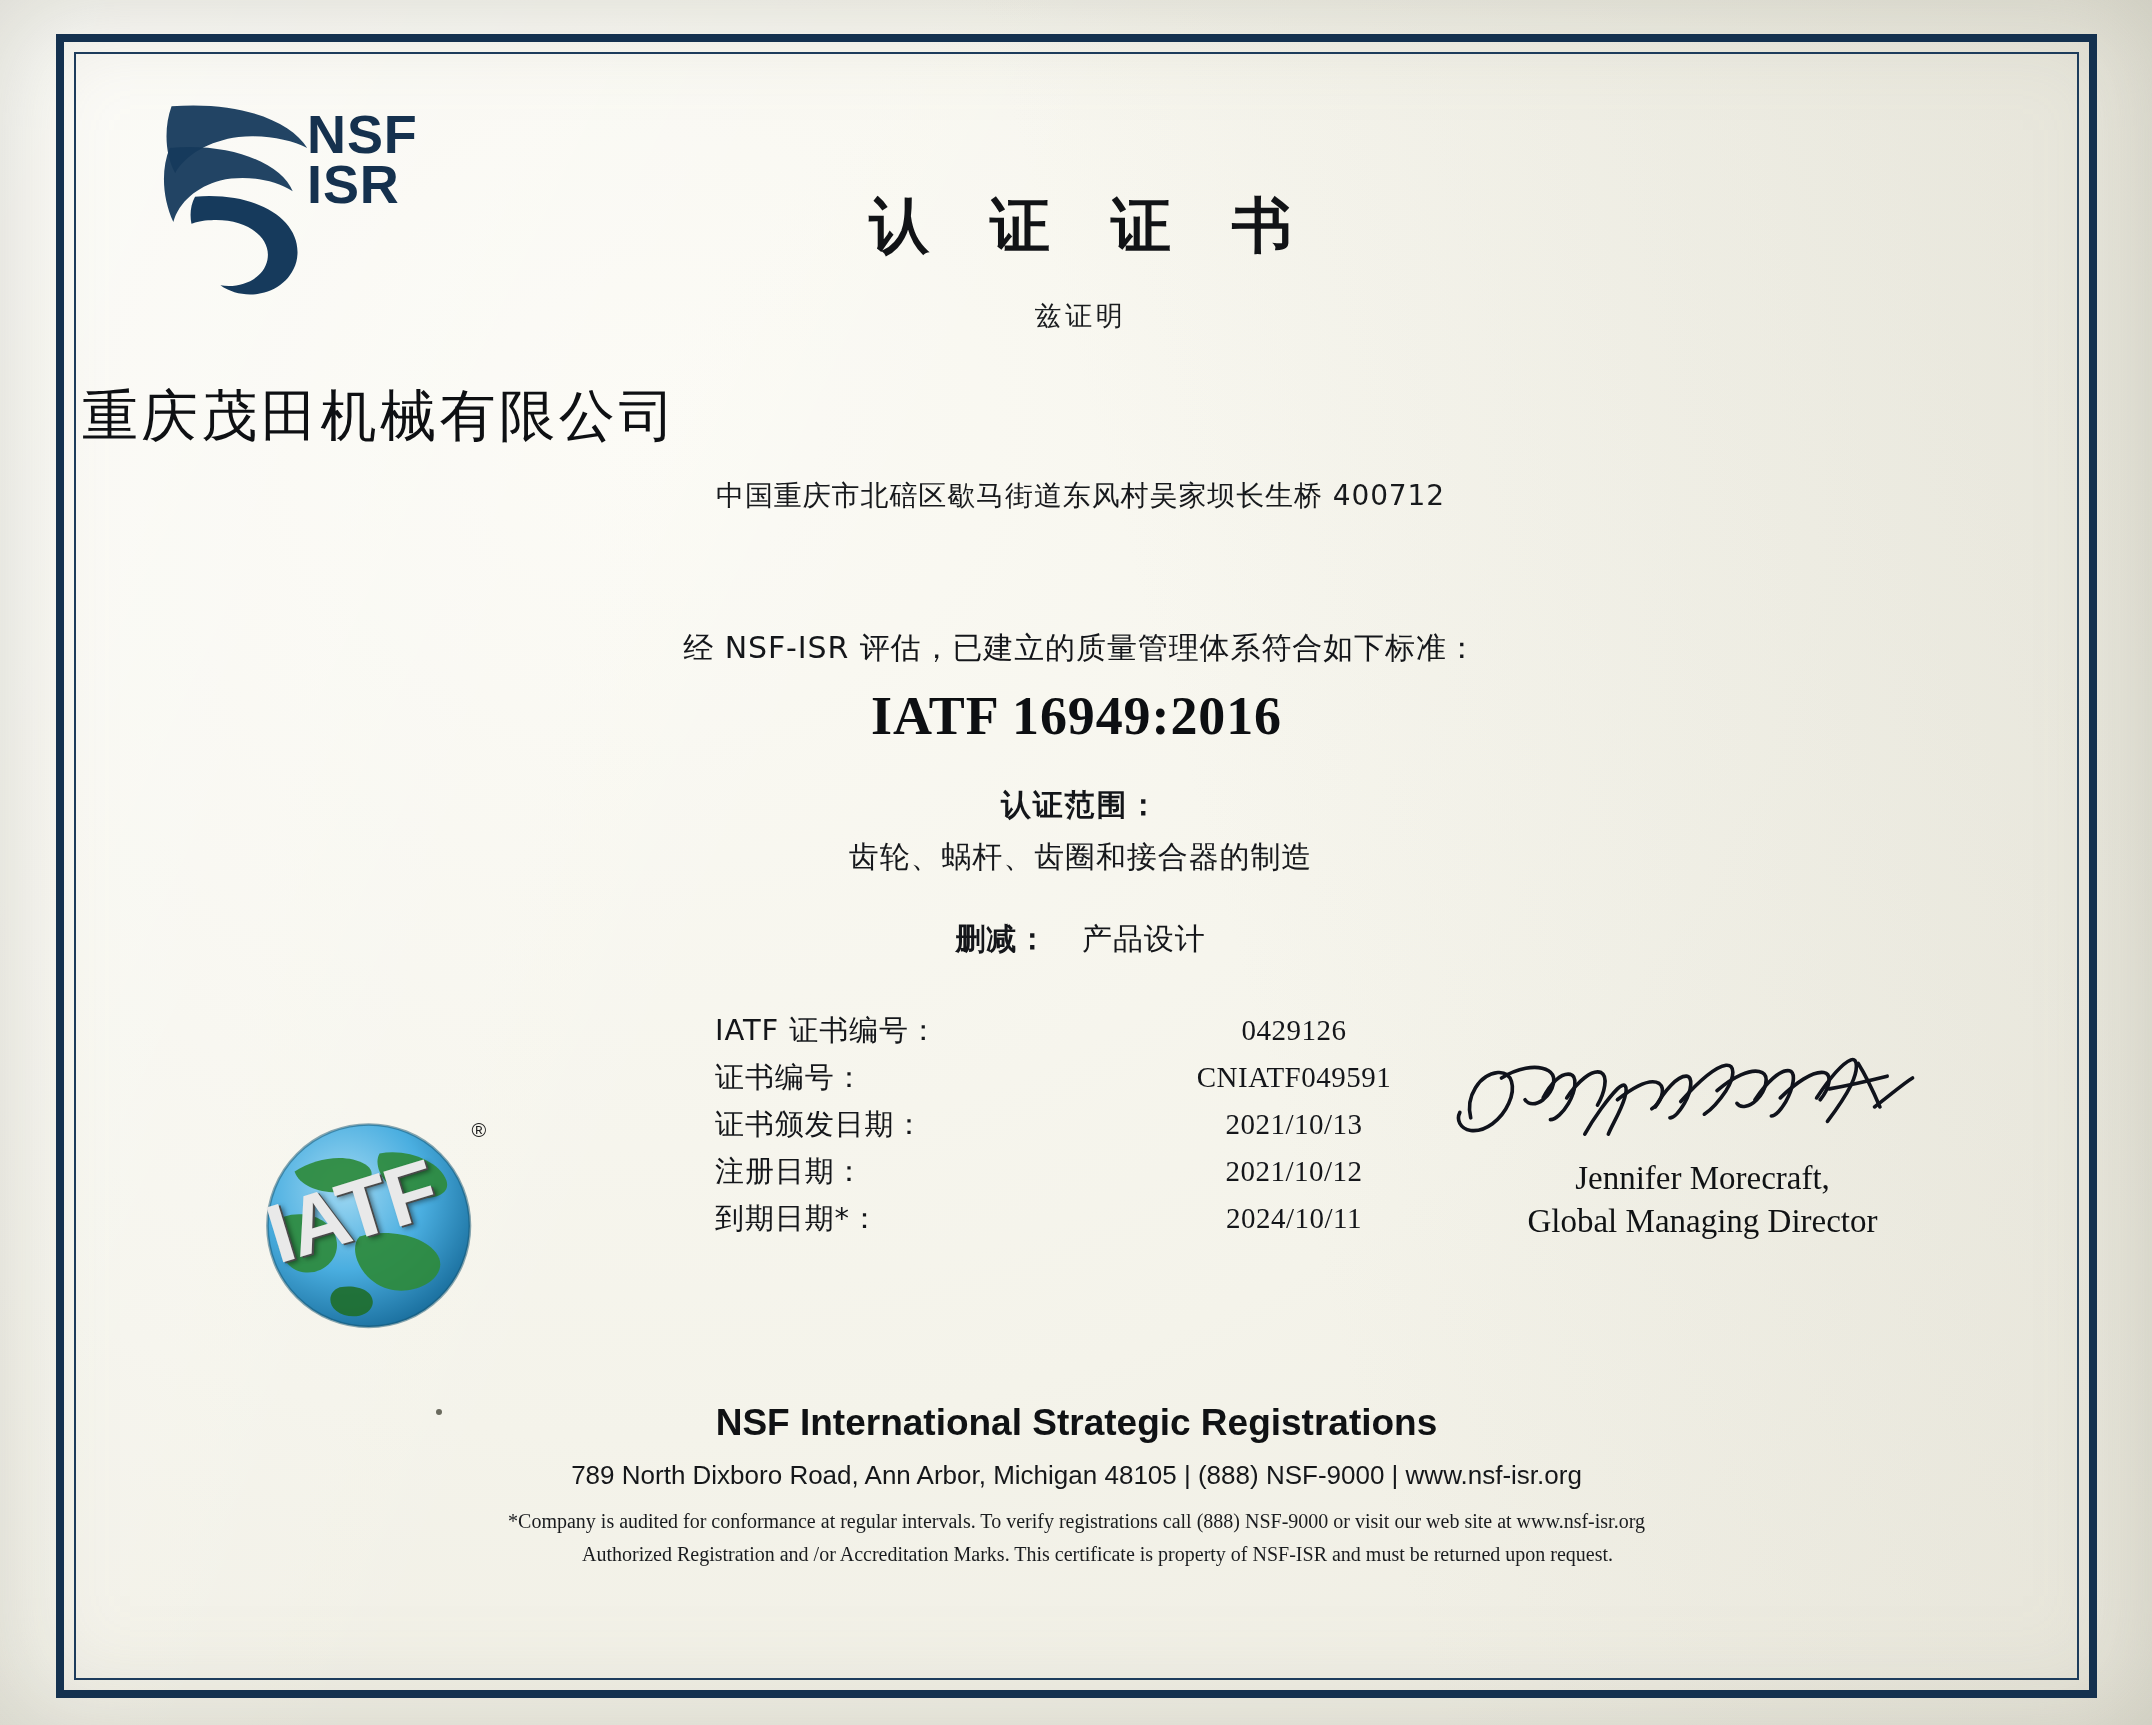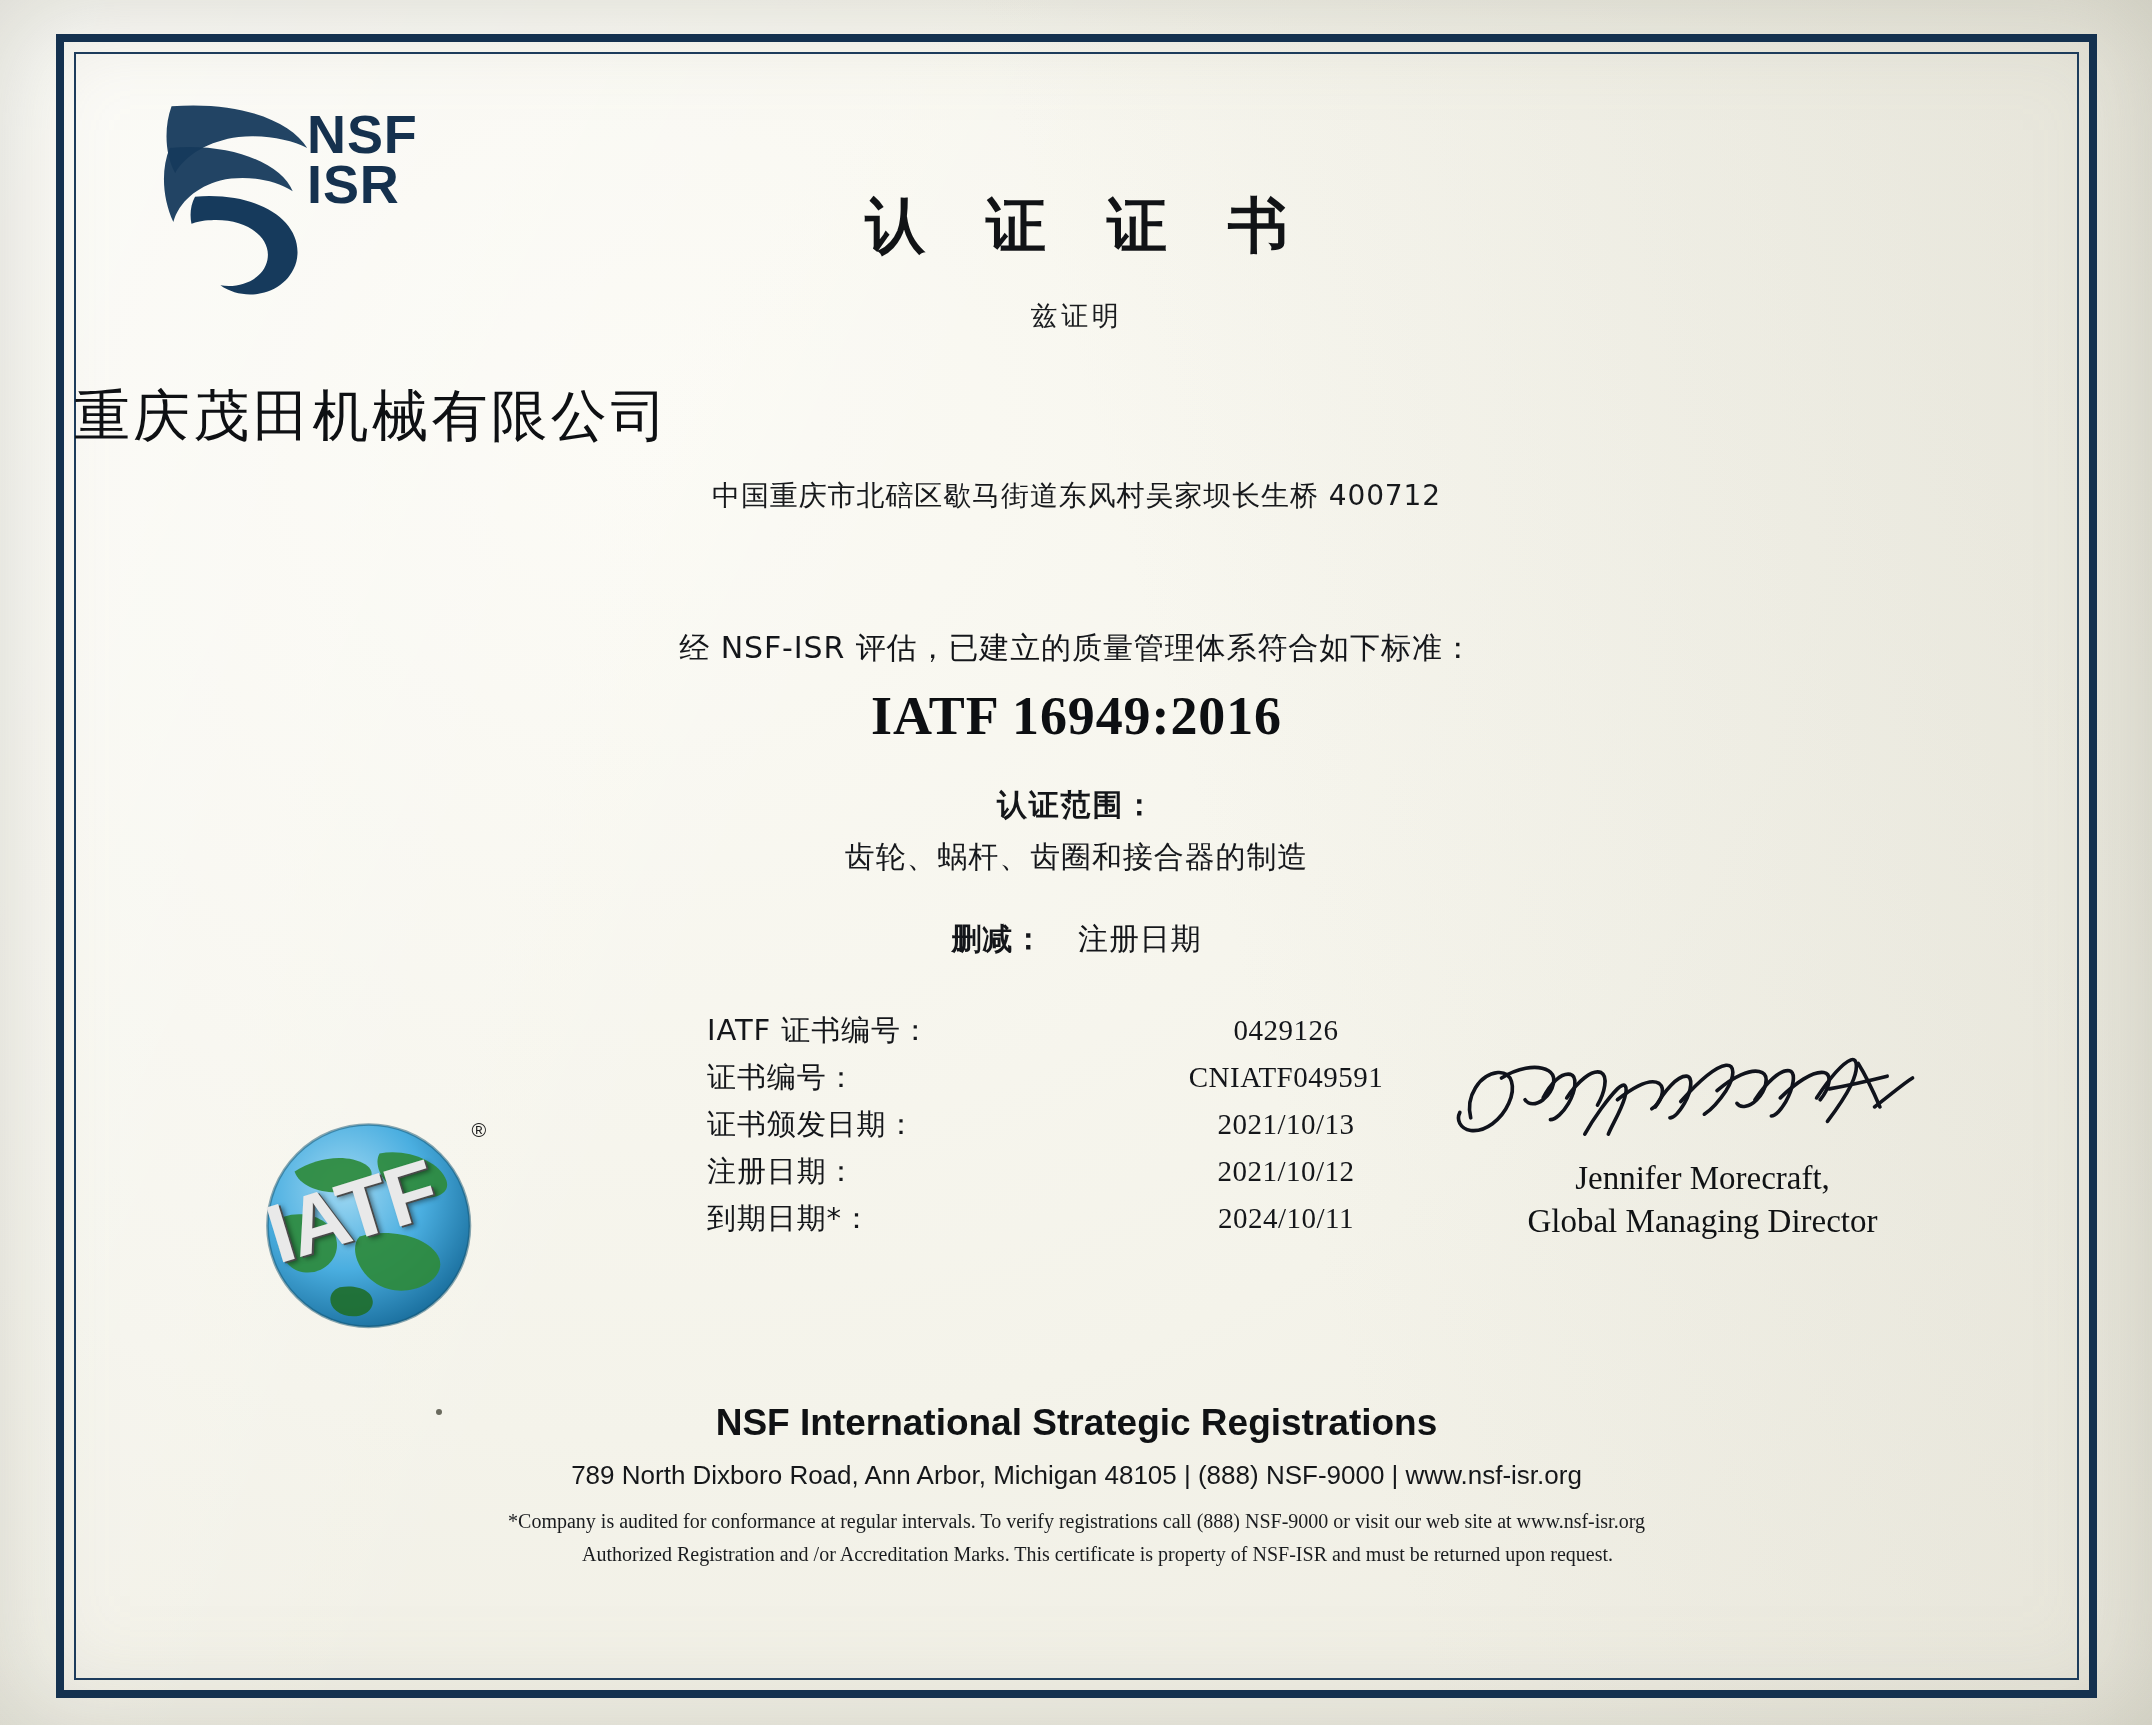--- a/index.html
+++ b/index.html
@@ -114,21 +114,21 @@
     font-size: 83px;
     color: #e9e9e9;
     letter-spacing: -1.8px;
     transform: rotate(-17deg);
     text-shadow:
       1.8px 1.8px 0 #4a4a4a,
       3.6px 3.6px 5.4px rgba(0,0,0,0.45);
   }
 
   
-  .cjk { font-family: "DejaVu Sans", "Liberation Sans", sans-serif; }
+  .cjk { font-family: "DejaVu Sans", "Liberation Sans", sans-serif; padding-left: 8px; }
 
   .title-cn {
     position: absolute;
     left: 0; right: 0;
     top: 134px;
     text-align: center;
     font-size: 60px;
     font-weight: bold;
     letter-spacing: 20px;
     color: #111316;
@@ -354,21 +354,21 @@
     <div class="title-cn cjk">认 证 证 书</div>
     <div class="subtitle-cn cjk">兹证明</div>
     <div class="company-cn cjk">重庆茂田机械有限公司</div>
     <div class="address-cn cjk">中国重庆市北碚区歇马街道东风村吴家坝长生桥 400712</div>
     <div class="statement-cn cjk">经 NSF-ISR 评估，已建立的质量管理体系符合如下标准：</div>
     <div class="standard">IATF 16949:2016</div>
     <div class="scope-label cjk">认证范围：</div>
     <div class="scope-value cjk">齿轮、蜗杆、齿圈和接合器的制造</div>
     <div class="exclusion cjk">
       <b>删减：</b>
-      <span class="val">注册日期</span>
+      <span class="val">产品设计</span>
     </div>
 
     <div class="details">
       <div class="row">
         <div class="k cjk">IATF 证书编号：</div>
         <div class="v">0429126</div>
       </div>
       <div class="row">
         <div class="k cjk">证书编号：</div>
         <div class="v">CNIATF049591</div>

